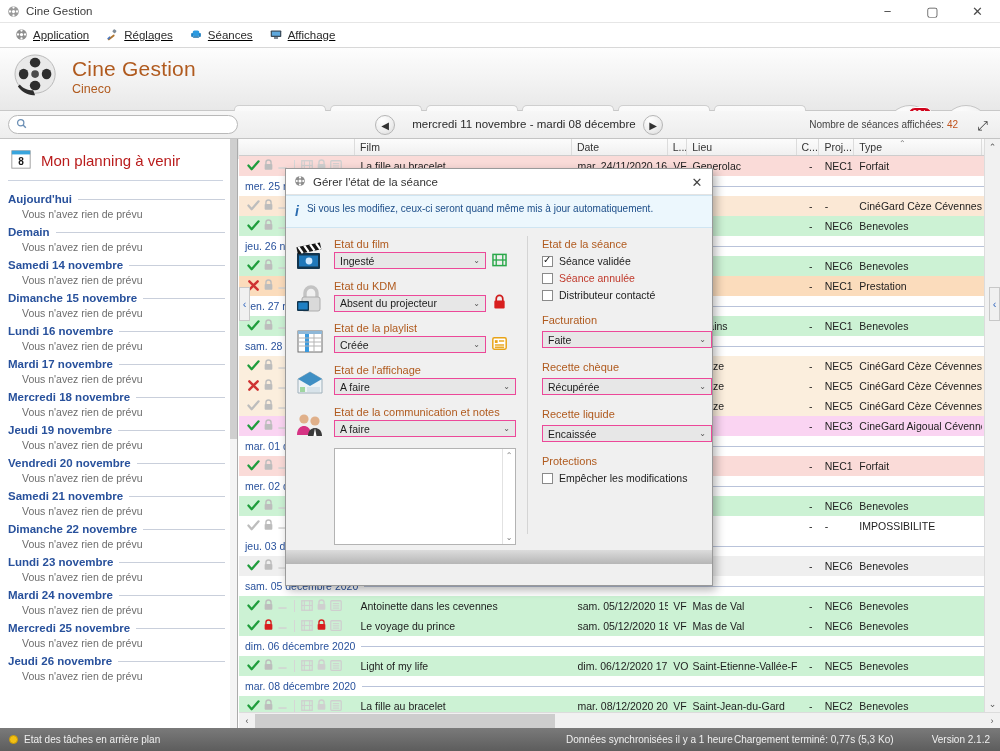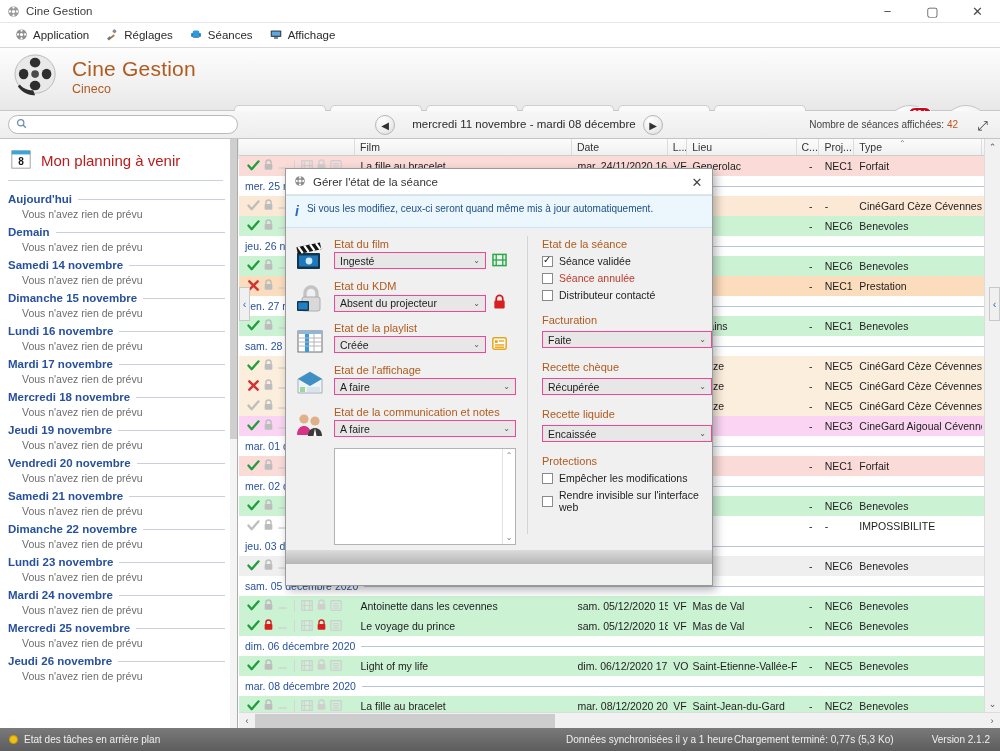--- a/index.html
+++ b/index.html
@@ -23,21 +23,21 @@
   .win-btns { position: absolute; right: 0; top: 0; height: 23px; display: flex; }
   .win-btn {
     width: 45px; height: 23px; display: flex; align-items: center; justify-content: center;
     color: #4a4a4a; font-size: 13px; line-height: 1;
   }
 
   
   .menubar {
     position: absolute; left: 0; top: 23px; width: 1000px; height: 25px;
     background: #ffffff; border-bottom: 1px solid #d8d8d8;
-    display: flex; align-items: center; padding-left: 8px; gap: 2px;
+    display: flex; align-items: center; padding-left: 8px; gap: 2px; text-decoration: underline;
   }
   .menu-item {
     display: flex; align-items: center; gap: 5px;
     padding: 3px 7px; font-size: 11.5px; color: #2a2a2a; border-radius: 2px;
   }
 
   
   .brandband {
     position: absolute; left: 0; top: 48px; width: 1000px; height: 63px;
     background: linear-gradient(180deg,#fdfdfd 0%,#f2f2f2 55%,#e8e8e8 100%);
@@ -1523,24 +1523,20 @@
             <span class="caret">⌄</span>
           </div>
         </div>
 
         <div class="rt-block">
           <div class="rt-head">Protections</div>
           <div class="cbrow">
             <span class="cbox"></span>
             <span>Empêcher les modifications</span>
           </div>
-          <div class="cbrow">
-            <span class="cbox"></span>
-            <span>Rendre invisible sur l'interface web</span>
-          </div>
         </div>
       </div>
     </div>
     <div class="dlg-footer"></div>
   </div>
 
   <div class="statusbar">
     <div class="sb-left">
       <span class="sb-dot"></span>
       <span>Etat des tâches en arrière plan</span>

